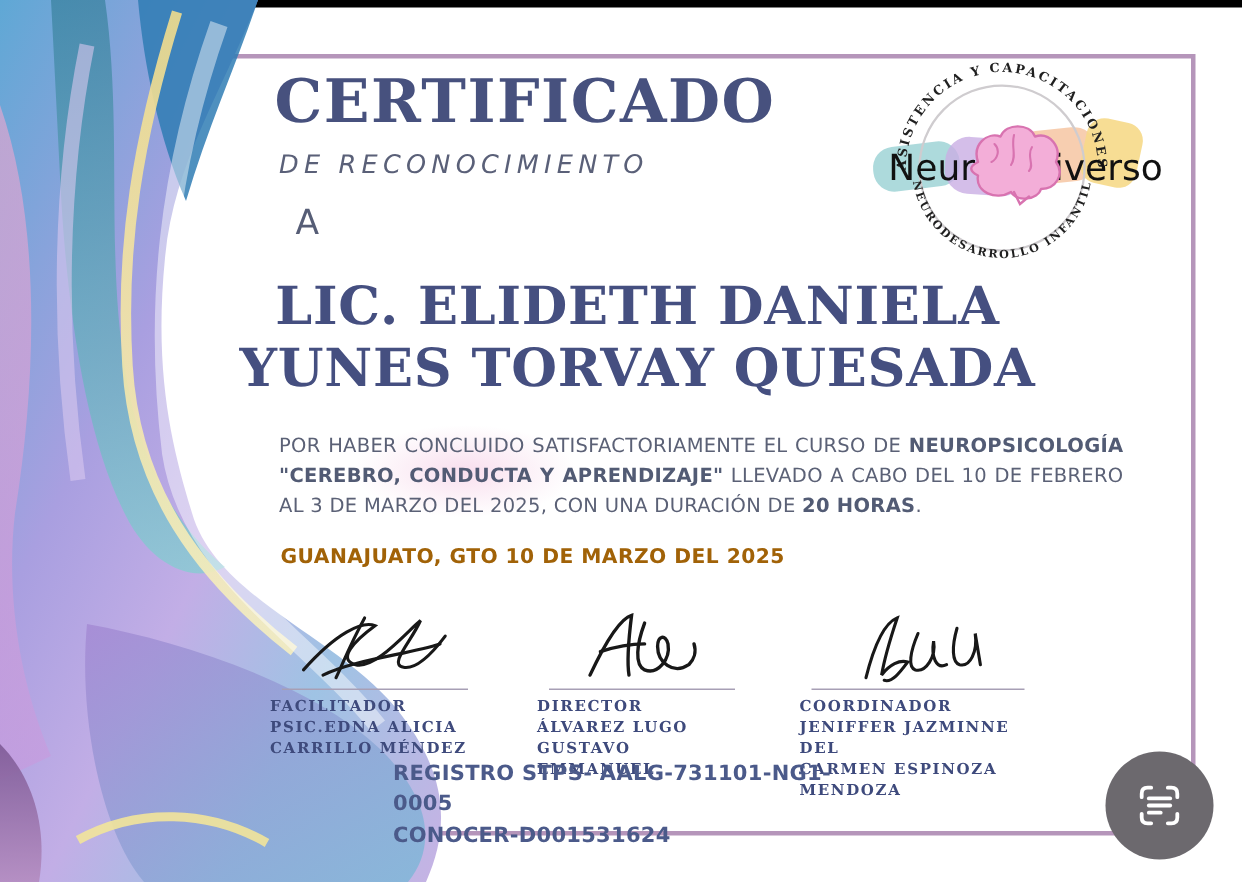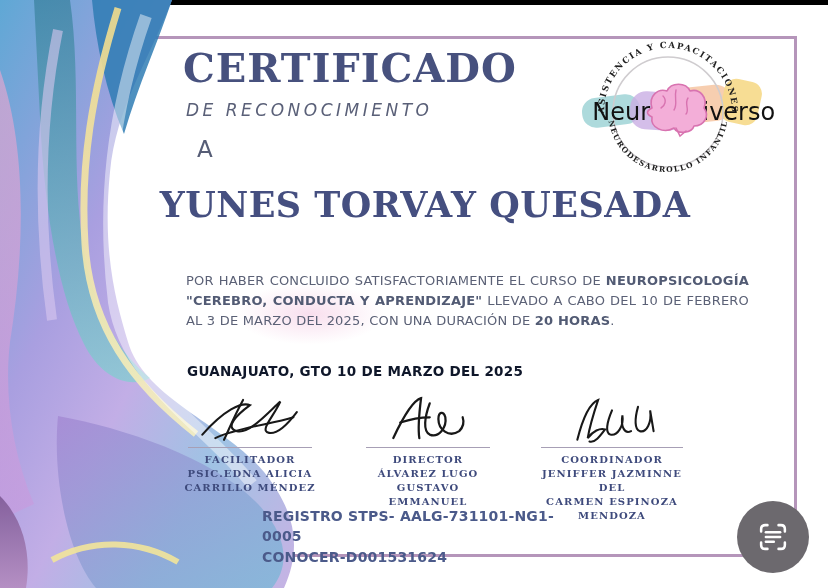--- a/index.html
+++ b/index.html
@@ -16,27 +16,27 @@
   .title{position:absolute;left:183px;top:44px;margin:0;
          font-family:"DejaVu Serif","Liberation Serif",serif;font-weight:700;
          font-size:40px;letter-spacing:1px;color:#47517e;}
   .subtitle{position:absolute;left:186px;top:100px;font-size:17px;letter-spacing:3.5px;
             color:#5a6078;font-weight:400;font-style:italic;}
   .salutation{position:absolute;left:197px;top:136px;font-size:23px;color:#565d76;}
   .logo{position:absolute;left:560px;top:36px;width:216px;height:152px;}
   .recipient{position:absolute;left:120px;top:184px;width:610px;text-align:center;
              font-family:"DejaVu Serif","Liberation Serif",serif;font-weight:700;
              font-size:35px;line-height:1.18;letter-spacing:.5px;color:#454f80;}
-  .bodytext{position:absolute;left:186px;top:271px;width:563px;margin:0;
+  .bodytext{position:absolute;left:186px;top:288px;width:563px;margin:0;
             font-size:13px;line-height:1.55;letter-spacing:.2px;color:#5b6176;
             text-align:justify;}
   .bodytext b{font-weight:700;color:#525b74;}
   .dateline{position:absolute;left:187px;top:363px;font-size:13.5px;font-weight:700;
-            letter-spacing:.3px;color:#0f172a;}
-  .sig-col{position:absolute;top:393px;text-align:center;}
+            letter-spacing:.3px;color:#a16207;}
+  .sig-col{position:absolute;top:405px;text-align:left;}
   .sig-col .scribble{height:52px;display:block;margin:0 auto;}
   .sig-line{height:0;border-top:1.5px solid #a79fb5;margin:2px 8px 5px 8px;}
   .sig-labels{font-family:"DejaVu Serif","Liberation Serif",serif;font-weight:700;
               font-size:10px;letter-spacing:1.1px;line-height:1.4;color:#3e4a7c;}
   .registry{position:absolute;left:262px;top:506px;width:330px;text-align:left;
             font-size:14px;font-weight:700;letter-spacing:.2px;color:#4b5a8a;line-height:1.45;}
   .scan-btn{position:absolute;left:737px;top:501px;width:72px;height:72px;border-radius:50%;
             background:#6c696e;z-index:6;display:flex;align-items:center;justify-content:center;
             cursor:pointer;}
 </style>
@@ -121,20 +121,21 @@
         <text x="124" y="84" text-anchor="start" font-family="DejaVu Sans, Liberation Sans, sans-serif" font-size="24" fill="#111">Diverso</text>
         <g>
           <path d="M92 72 C88 60 98 52 107 55 C111 46 126 46 130 55 C140 52 148 62 144 72 C150 80 144 90 134 90 C132 97 118 99 114 92 C104 98 90 92 92 81 C86 78 86 75 92 72 Z" fill="#f3aed8" stroke="#d873b0" stroke-width="1.6" stroke-linejoin="round"></path>
           <path d="M103 60 C107 64 105 70 101 72 M116 54 C114 62 118 68 114 74 M128 62 C124 68 130 74 126 78" fill="none" stroke="#d873b0" stroke-width="1.4" stroke-linecap="round"></path>
           <path d="M116 92 L120 100 L126 95" fill="none" stroke="#d873b0" stroke-width="1.6" stroke-linecap="round"></path>
         </g>
       </svg>
     </div>
 
     <div class="recipient">
+      <div>LIC. ELIDETH DANIELA</div>
       <div>YUNES TORVAY QUESADA</div>
     </div>
 
     <p class="bodytext"><span>POR HABER CONCLUIDO SATISFACTORIAMENTE EL CURSO DE </span><b>NEUROPSICOLOGÍA "CEREBRO, CONDUCTA Y APRENDIZAJE"</b><span> LLEVADO A CABO DEL 10 DE FEBRERO AL 3 DE MARZO DEL 2025, CON UNA DURACIÓN DE </span><b>20 HORAS</b><span>.</span></p>
 
     <div class="dateline">GUANAJUATO, GTO 10 DE MARZO DEL 2025</div>
 
     <div class="sig-col" style="left:180px;width:140px;">
       <svg class="scribble" width="130" height="52" viewBox="0 0 140 60">
         <g fill="none" stroke="#181818" stroke-width="2.4" stroke-linecap="round">

